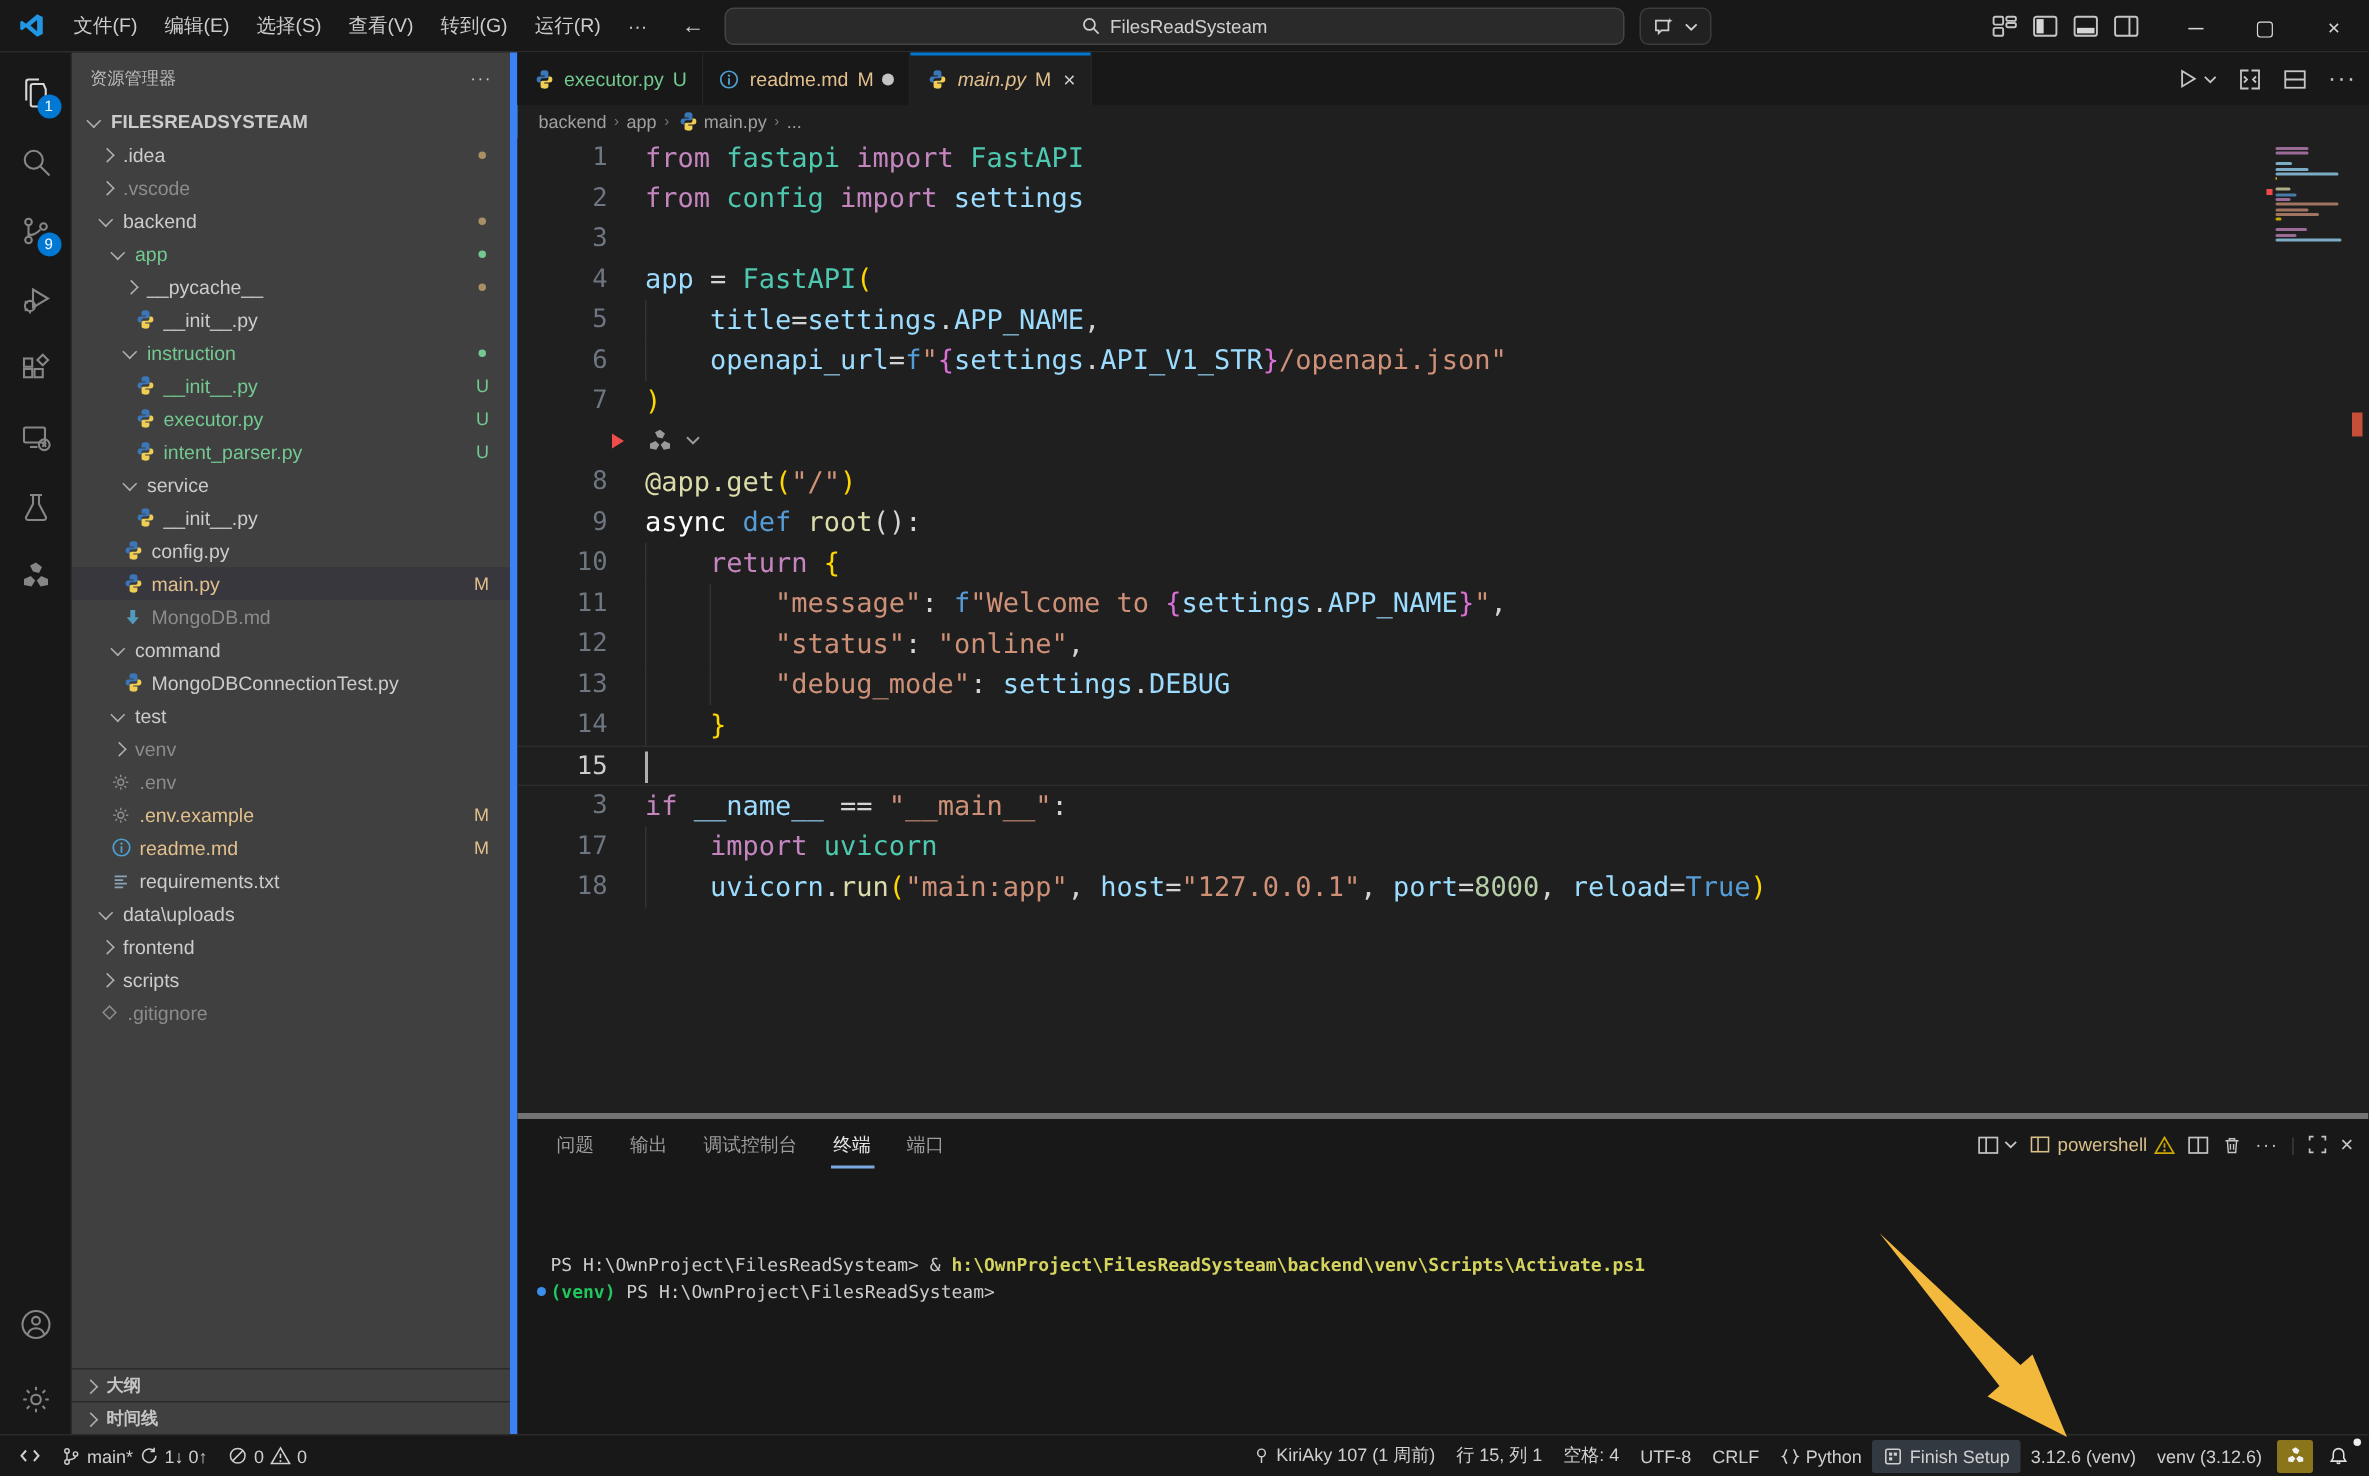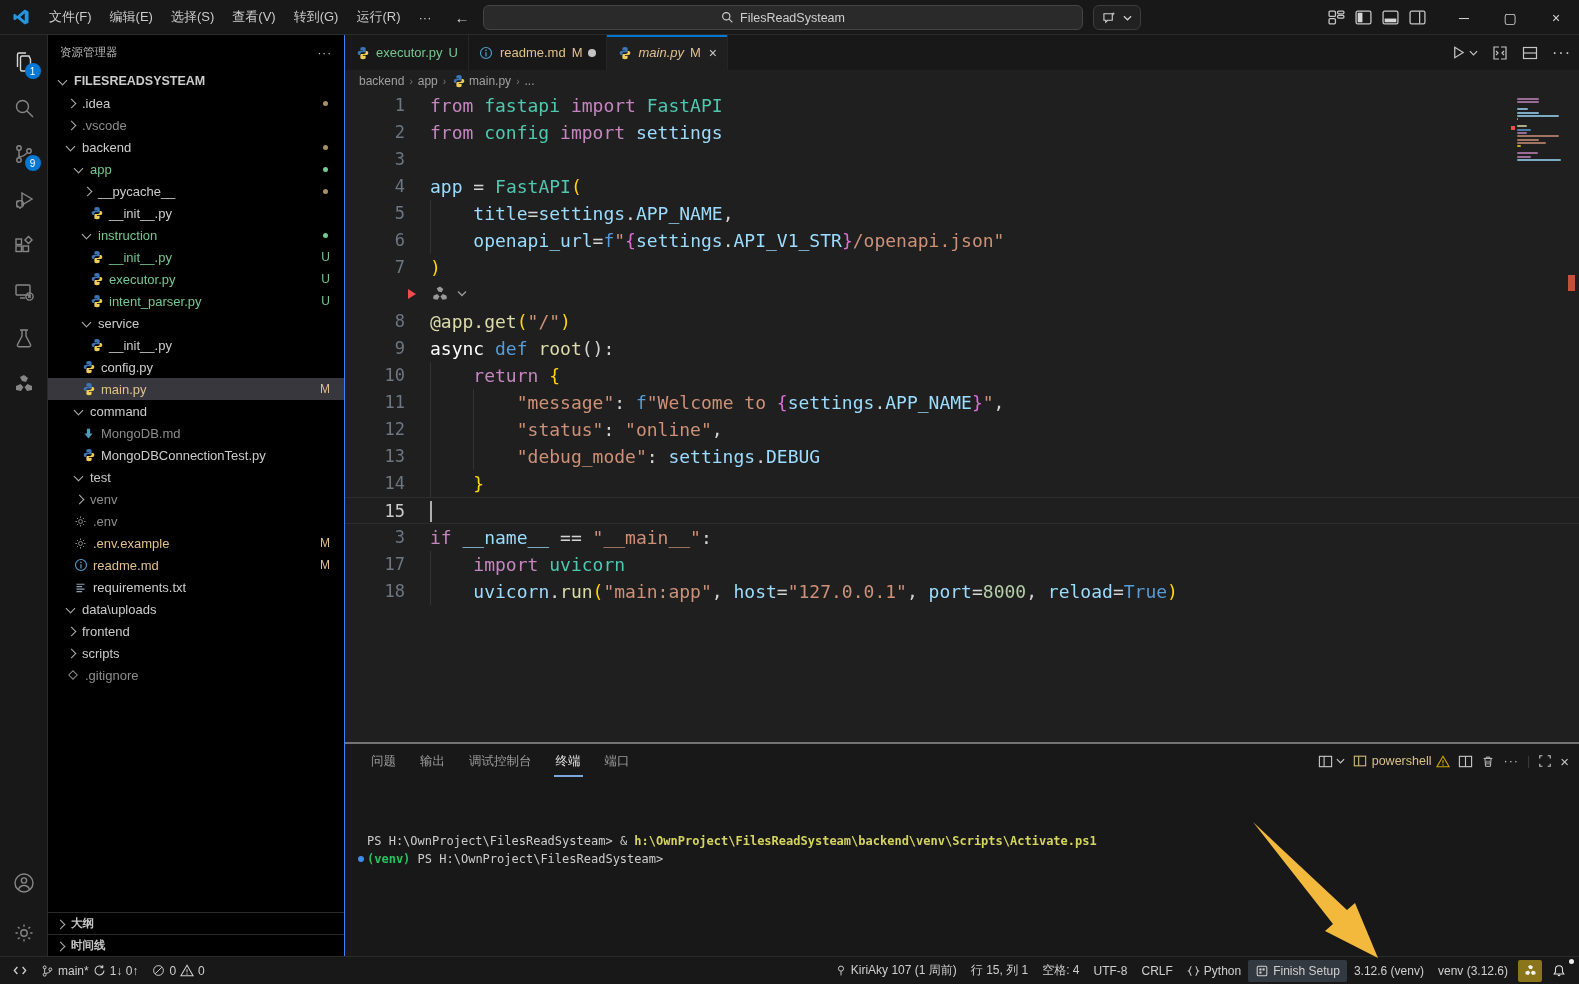--- a/index.html
+++ b/index.html
@@ -27,21 +27,21 @@
   .main { display:flex; height:921px; }
   .activitybar { width:48px; background:#181818; border-right:1px solid #2b2b2b; display:flex;
     flex-direction:column; align-items:center; padding-top:4px; }
   .ab-icon { position:relative; width:48px; height:46px; display:flex; align-items:center; justify-content:center; }
   .ab-icon svg { stroke:#868686; fill:none; stroke-width:1.4; }
   .ab-icon.active svg { stroke:#d7d7d7; }
   .ab-badge { position:absolute; right:7px; bottom:6px; min-width:16px; height:16px; border-radius:9px;
     background:#0078d4; color:#fff; font-size:10px; display:flex; align-items:center; justify-content:center; padding:0 3px; }
   .ab-bottom { margin-top:auto; margin-bottom:4px; }
 
-  .sidebar { width:297px; background:#000000; border-right:1px solid #3b82f6; position:relative; font-size:13px; }
+  .sidebar { width:297px; background:#404040; border-right:5px solid #3b82f6; position:relative; font-size:13px; }
   .sb-header { height:35px; display:flex; align-items:center; padding:0 12px; color:#bbbbbb; font-size:11.5px; }
   .sb-header .more { margin-left:auto; color:#cccccc; letter-spacing:1px; }
   .tree { position:relative; }
   .tree-row { position:relative; height:22px; display:flex; align-items:center; color:#cccccc; cursor:default; }
   .tree-row.selected { background:#37373d; }
   .tree-row .caret { width:12px; height:12px; display:inline-block; position:relative; flex:none; }
   .caret.open::before { content:""; position:absolute; left:2px; top:2px; width:6px; height:6px;
     border-right:1.4px solid #b0b0b0; border-bottom:1.4px solid #b0b0b0; transform:rotate(45deg); }
   .caret.closed::before { content:""; position:absolute; left:3px; top:3px; width:6px; height:6px;
     border-right:1.4px solid #b0b0b0; border-top:1.4px solid #b0b0b0; transform:rotate(45deg); }
@@ -77,21 +77,21 @@
   .guide { position:absolute; top:0; width:1px; height:27px; background:#333333; }
   .widget-row { position:relative; height:27px; }
   .widget-row .red-arrow { position:absolute; left:63px; top:8px; width:0; height:0;
     border-left:8px solid #f14c4c; border-top:5px solid transparent; border-bottom:5px solid transparent; }
   .minimap { position:absolute; right:14px; top:6px; width:48px; height:130px; }
   .minimap .mm-line { height:2px; margin-bottom:1.4px; border-radius:1px; opacity:.75; }
   .mm-reddot { position:absolute; left:-6px; top:28px; width:4px; height:4px; background:#f14c4c; }
   .overview-mark { position:absolute; right:4px; top:183px; width:7px; height:16px; background:#c74e39; }
 
   
-  .panel { height:214px; border-top:2px solid #737373; background:#181818; position:relative; font-size:12.5px; }
+  .panel { height:214px; border-top:4px solid #737373; background:#181818; position:relative; font-size:12.5px; }
   .panel-tabs { height:34px; display:flex; align-items:center; padding-left:16px; gap:4px; }
   .panel-tab { padding:6px 10px; color:#9d9d9d; position:relative; }
   .panel-tab.active { color:#e5e5e5; }
   .panel-tab.active::after { content:""; position:absolute; left:8px; right:8px; bottom:-1px; height:1.5px; background:#7aa9e0; }
   .panel-actions { position:absolute; right:10px; top:0; height:34px; display:flex; align-items:center; gap:8px; color:#c5c5c5; }
   .pwsh { display:flex; align-items:center; gap:5px; color:#d8c089; }
   .terminal { padding:14px 0 0 12px; font-family:"DejaVu Sans Mono", monospace; font-size:12px; line-height:18px; color:#cccccc; }
   .t-line { position:relative; white-space:pre; }
   .t-dot { position:absolute; left:-9px; top:6px; width:6px; height:6px; border-radius:50%; background:#3b8eea; }
 
@@ -348,31 +348,31 @@
           <div class="tree-row selected" style="padding-left: 33px;">
             <span class="file-ico">
               <svg class="ico" width="14" height="14" viewBox="0 0 16 16">
                 <path fill="#3a76b8" d="M8 1 C5.5 1 5 2 5 3 v2 h3.2 v.8 H3.8 C2.4 5.8 2 7 2 8 s.4 2.2 1.8 2.2 H5 V8.6 C5 7.4 6 7 7 7 h2.5 C10.5 7 11 6.3 11 5.3 V3 C11 2 10.5 1 8 1 Z"></path>
                 <path fill="#f0ce56" d="M8 15 c2.5 0 3 -1 3 -2 v-2 H7.8 v-.8 h4.4 C13.6 10.2 14 9 14 8 s-.4 -2.2 -1.8 -2.2 H11 v1.6 C11 8.6 10 9 9 9 H6.5 C5.5 9 5 9.7 5 10.7 V13 c0 1 .5 2 3 2 Z"></path>
               </svg>
             </span>
             <span class="tree-label" style="color:#E2C08D">main.py</span>
             <span class="tree-badge" style="color:#E2C08D">M</span>
           </div>
+          <div class="tree-row" style="padding-left: 33px;">
+            <span class="file-ico">
+              <svg class="ico" width="13" height="13" viewBox="0 0 16 16">
+                <path fill="#519aba" d="M8 14 L3 8 h3 V2 h4 v6 h3 Z"></path>
+              </svg>
+            </span>
+            <span class="tree-label" style="color:#8C8C8C">MongoDB.md</span>
+          </div>
           <div class="tree-row" style="padding-left: 25px;">
             <span class="caret open"></span>
             <span class="tree-label" style="color:#cccccc">command</span>
-          </div>
-          <div class="tree-row" style="padding-left: 33px;">
-            <span class="file-ico">
-              <svg class="ico" width="13" height="13" viewBox="0 0 16 16">
-                <path fill="#519aba" d="M8 14 L3 8 h3 V2 h4 v6 h3 Z"></path>
-              </svg>
-            </span>
-            <span class="tree-label" style="color:#8C8C8C">MongoDB.md</span>
           </div>
           <div class="tree-row" style="padding-left: 33px;">
             <span class="file-ico">
               <svg class="ico" width="14" height="14" viewBox="0 0 16 16">
                 <path fill="#3a76b8" d="M8 1 C5.5 1 5 2 5 3 v2 h3.2 v.8 H3.8 C2.4 5.8 2 7 2 8 s.4 2.2 1.8 2.2 H5 V8.6 C5 7.4 6 7 7 7 h2.5 C10.5 7 11 6.3 11 5.3 V3 C11 2 10.5 1 8 1 Z"></path>
                 <path fill="#f0ce56" d="M8 15 c2.5 0 3 -1 3 -2 v-2 H7.8 v-.8 h4.4 C13.6 10.2 14 9 14 8 s-.4 -2.2 -1.8 -2.2 H11 v1.6 C11 8.6 10 9 9 9 H6.5 C5.5 9 5 9.7 5 10.7 V13 c0 1 .5 2 3 2 Z"></path>
               </svg>
             </span>
             <span class="tree-label" style="color:#cccccc">MongoDBConnectionTest.py</span>
           </div>

